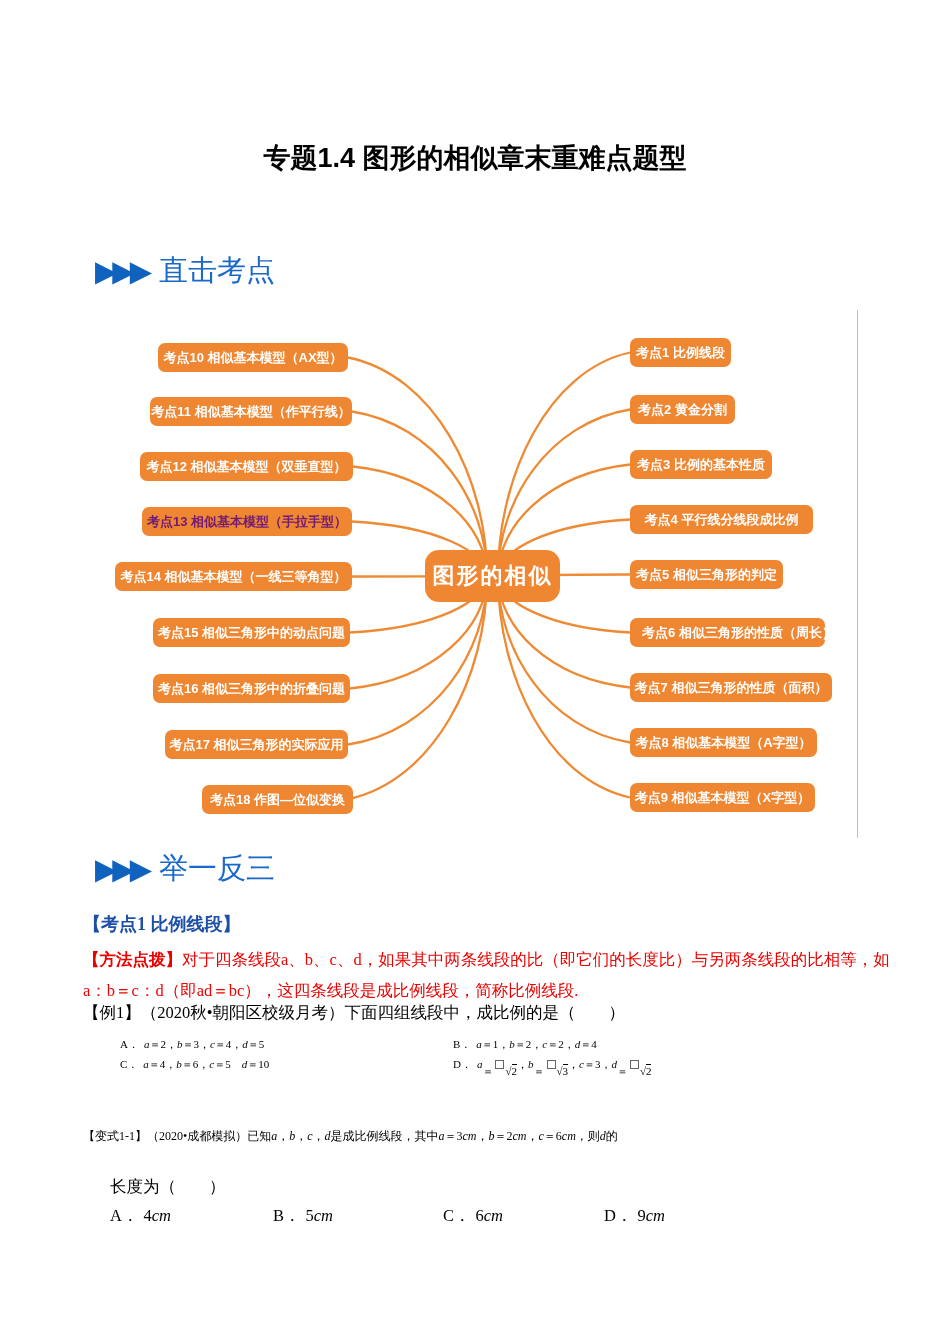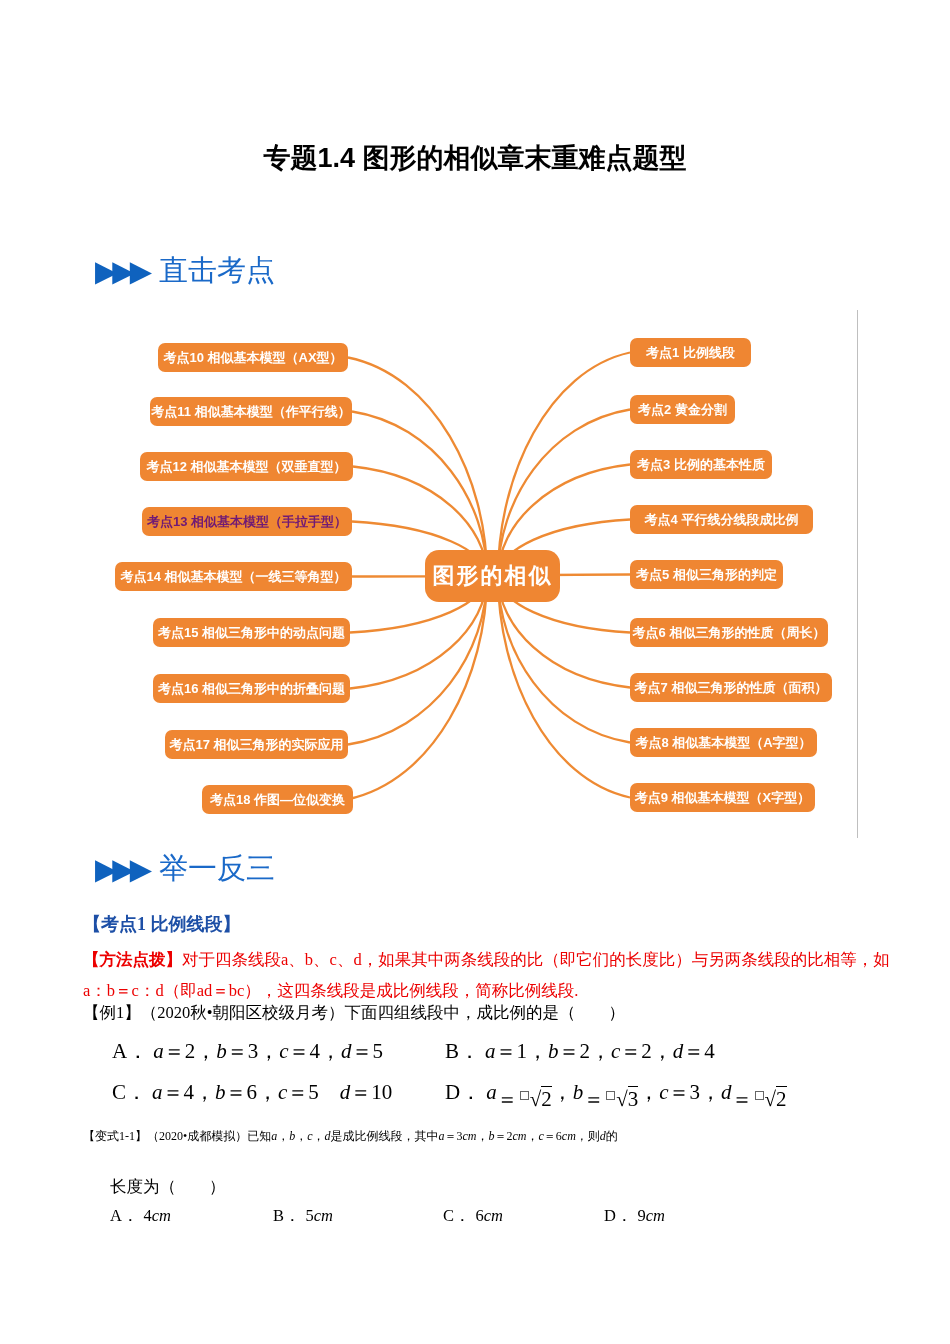--- a/index.html
+++ b/index.html
@@ -28,22 +28,22 @@
            font-family:"Liberation Sans",sans-serif;font-weight:bold;font-size:13px;
            display:flex;align-items:center;justify-content:center;white-space:nowrap;}
   .mm-center{height:52px;border-radius:14px;font-size:22px;letter-spacing:2px;}
 
   
   #kd1{top:912px;left:83px;font-family:"Liberation Serif",serif;font-weight:bold;
        font-size:18px;color:#1d4fa6;}
   #method{top:944px;left:83px;width:828px;font-size:16.5px;line-height:31px;color:#ec0000;}
   #method b{font-weight:bold;}
   #ex1-stem{top:1002px;left:83px;width:800px;font-size:16.5px;}
-  #ex1-options{top:1037px;left:112px;width:740px;display:grid;
-               grid-template-columns:333px 1fr;row-gap:13px;font-size:21px;}
+  #ex1-options{top:1037px;left:120px;width:740px;display:grid;
+               grid-template-columns:333px 1fr;row-gap:5px;font-size:11px;}
   #v11-line1{top:1128px;left:83px;width:828px;font-size:12px;}
   #v11-line2{top:1176px;left:110px;font-size:16.5px;}
   #v11-options{top:1205px;left:110px;display:flex;font-size:16.5px;}
   #v11-options .vopt:nth-child(1){width:163px;}
   #v11-options .vopt:nth-child(2){width:170px;}
   #v11-options .vopt:nth-child(3){width:161px;}
 
   i{font-style:italic;font-family:"Liberation Serif",serif;}
   .opt-letter{padding-right:5px;}
   .dsub{display:inline-block;vertical-align:-7px;}
@@ -89,26 +89,26 @@
     <div id="mm-nodes">
         <div class="mm-node" style="left: 63px; top: 33px; width: 190px; background: rgb(239, 134, 50); color: rgb(255, 255, 255);">考点10 相似基本模型（AX型）</div>
         <div class="mm-node" style="left: 55px; top: 87px; width: 202px; background: rgb(239, 134, 50); color: rgb(255, 255, 255);">考点11 相似基本模型（作平行线）</div>
         <div class="mm-node" style="left: 45px; top: 142px; width: 213px; background: rgb(239, 134, 50); color: rgb(255, 255, 255);">考点12 相似基本模型（双垂直型）</div>
         <div class="mm-node" style="left: 47px; top: 197px; width: 210px; background: rgb(239, 134, 50); color: #701a75;">考点13 相似基本模型（手拉手型）</div>
         <div class="mm-node" style="left: 20px; top: 252px; width: 237px; background: rgb(239, 134, 50); color: rgb(255, 255, 255);">考点14 相似基本模型（一线三等角型）</div>
         <div class="mm-node" style="left: 58px; top: 308px; width: 197px; background: rgb(239, 134, 50); color: rgb(255, 255, 255);">考点15 相似三角形中的动点问题</div>
         <div class="mm-node" style="left: 58px; top: 364px; width: 197px; background: rgb(239, 134, 50); color: rgb(255, 255, 255);">考点16 相似三角形中的折叠问题</div>
         <div class="mm-node" style="left: 70px; top: 420px; width: 183px; background: rgb(239, 134, 50); color: rgb(255, 255, 255);">考点17 相似三角形的实际应用</div>
         <div class="mm-node" style="left: 107px; top: 475px; width: 151px; background: rgb(239, 134, 50); color: rgb(255, 255, 255);">考点18 作图—位似变换</div>
-        <div class="mm-node" style="left: 535px; top: 28px; width: 121px; background: rgb(239, 134, 50); color: rgb(255, 255, 255);">考点1 比例线段</div>
+        <div class="mm-node" style="left: 535px; top: 28px; width: 101px; background: rgb(239, 134, 50); color: rgb(255, 255, 255);">考点1 比例线段</div>
         <div class="mm-node" style="left: 535px; top: 85px; width: 105px; background: rgb(239, 134, 50); color: rgb(255, 255, 255);">考点2 黄金分割</div>
         <div class="mm-node" style="left: 535px; top: 140px; width: 142px; background: rgb(239, 134, 50); color: rgb(255, 255, 255);">考点3 比例的基本性质</div>
         <div class="mm-node" style="left: 535px; top: 195px; width: 183px; background: rgb(239, 134, 50); color: rgb(255, 255, 255);">考点4 平行线分线段成比例</div>
         <div class="mm-node" style="left: 535px; top: 250px; width: 153px; background: rgb(239, 134, 50); color: rgb(255, 255, 255); text-align: center;">考点5 相似三角形的判定</div>
-        <div class="mm-node" style="left: 535px; top: 308px; width: 198px; background: rgb(239, 134, 50); color: rgb(255, 255, 255);">考点6 相似三角形的性质（周长）</div>
+        <div class="mm-node" style="left: 535px; top: 308px; width: 173px; background: rgb(239, 134, 50); color: rgb(255, 255, 255); padding-left: 22px;">考点6 相似三角形的性质（周长）</div>
         <div class="mm-node" style="left: 535px; top: 363px; width: 202px; background: rgb(239, 134, 50); color: rgb(255, 255, 255);">考点7 相似三角形的性质（面积）</div>
         <div class="mm-node" style="left: 535px; top: 418px; width: 187px; background: rgb(239, 134, 50); color: rgb(255, 255, 255);">考点8 相似基本模型（A字型）</div>
         <div class="mm-node" style="left: 535px; top: 473px; width: 185px; background: rgb(239, 134, 50); color: rgb(255, 255, 255);">考点9 相似基本模型（X字型）</div>
         <div class="mm-node mm-center" style="left: 330px; top: 240px; width: 135px; height: 52px; background: rgb(239, 134, 50); color: rgb(255, 255, 255);">图形的相似</div>
       </div>
   </div>
 
   <div id="hdr2" class="abs sec-hdr">
     <span class="tri">▶</span>
     <span class="tri">▶</span>

